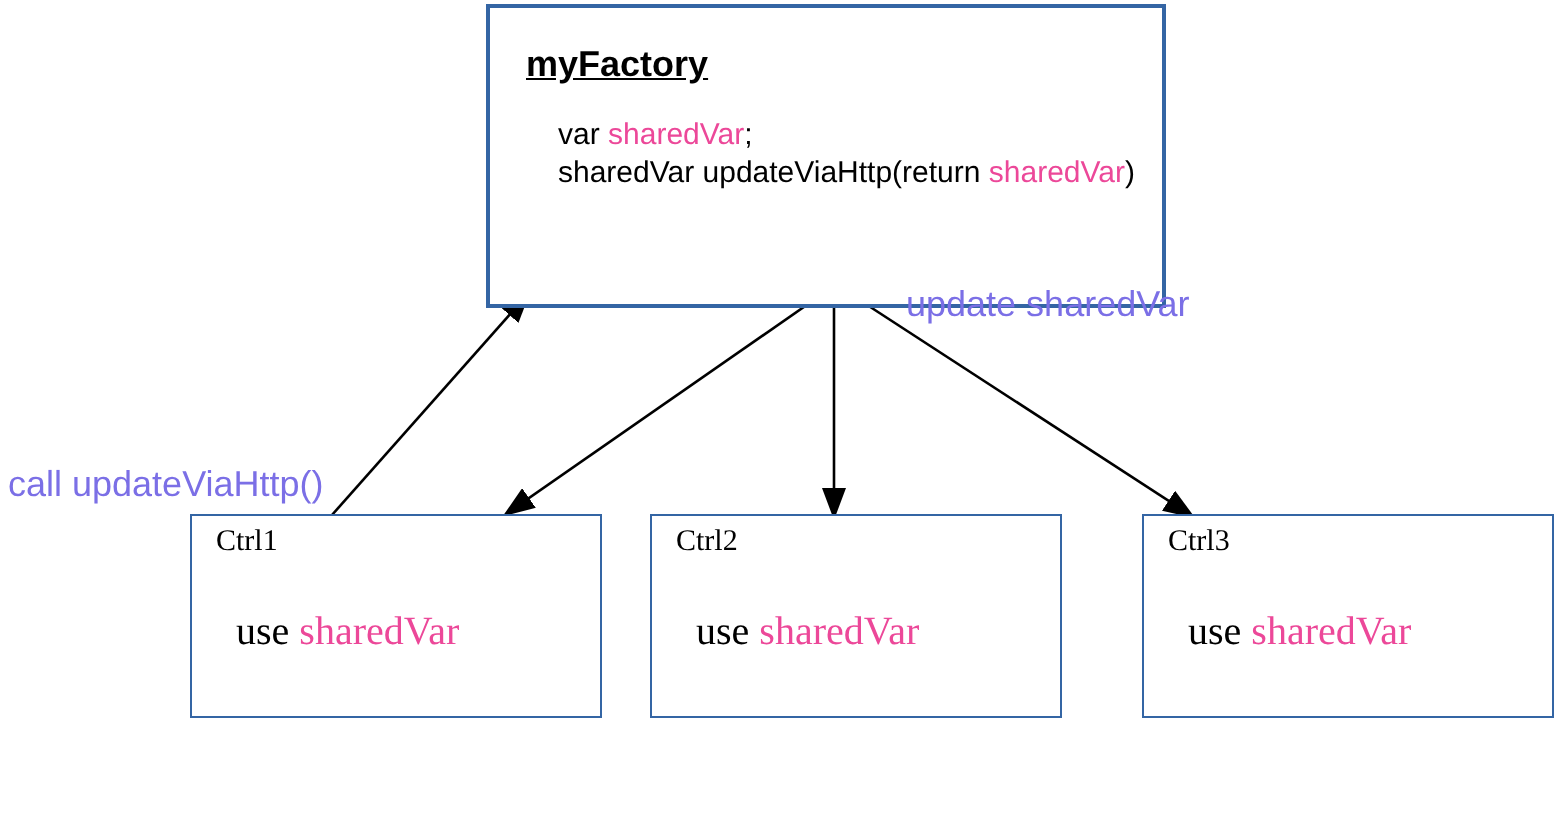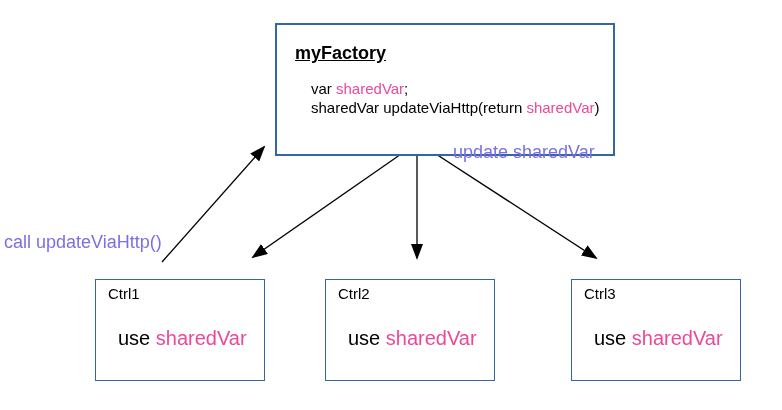--- a/index.html
+++ b/index.html
@@ -24,46 +24,46 @@
     height: 410px;
   }
   .box {
     position: absolute;
     box-sizing: border-box;
     background: #ffffff;
     border: 1.5px solid #3465A4;
   }
   .factory-box {
     left: 243px;
-    top: 23px;
+    top: 2px;
     width: 340px;
-    height: 133px;
+    height: 152px;
     border-width: 2px;
-    margin-left: 32px;
   }
   .factory-title {
     position: absolute;
     left: 18px;
     top: 18px;
     font-size: 18px;
     font-weight: bold;
     text-decoration: underline;
   }
   .factory-code {
     position: absolute;
     left: 34px;
     top: 54px;
     font-size: 15px;
     line-height: 19px;
     white-space: nowrap;
   }
   .ctrl-box {
-    width: 170px;
+    width: 206px;
     height: 102px;
-    top: 279px;
+    top: 257px;
+    font-family: Liberation Serif, serif;
   }
   .ctrl1 { left: 95px; }
   .ctrl2 { left: 325px; }
   .ctrl3 { left: 571px; }
   .ctrl-name {
     position: absolute;
     left: 12px;
     top: 5px;
     font-size: 15px;
   }

